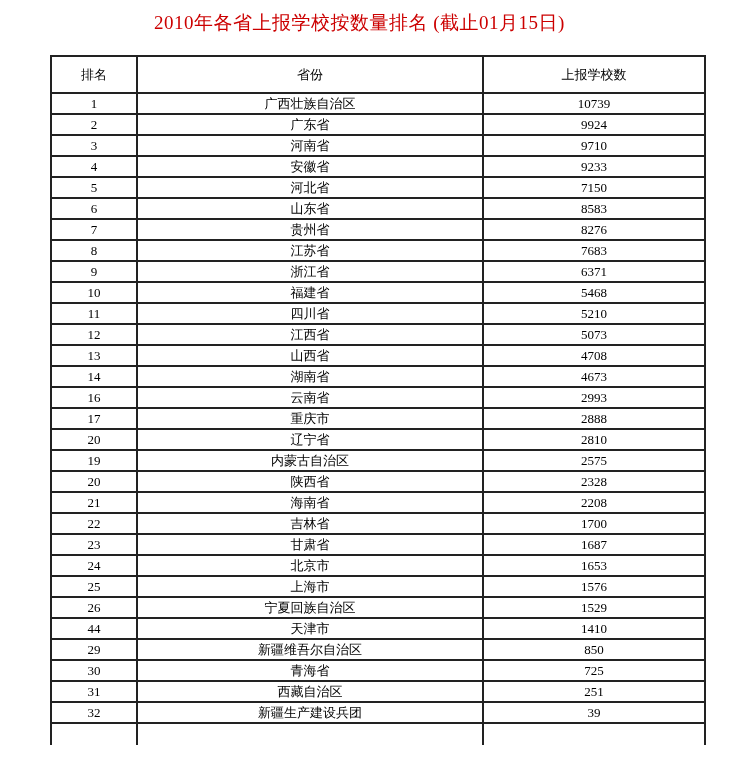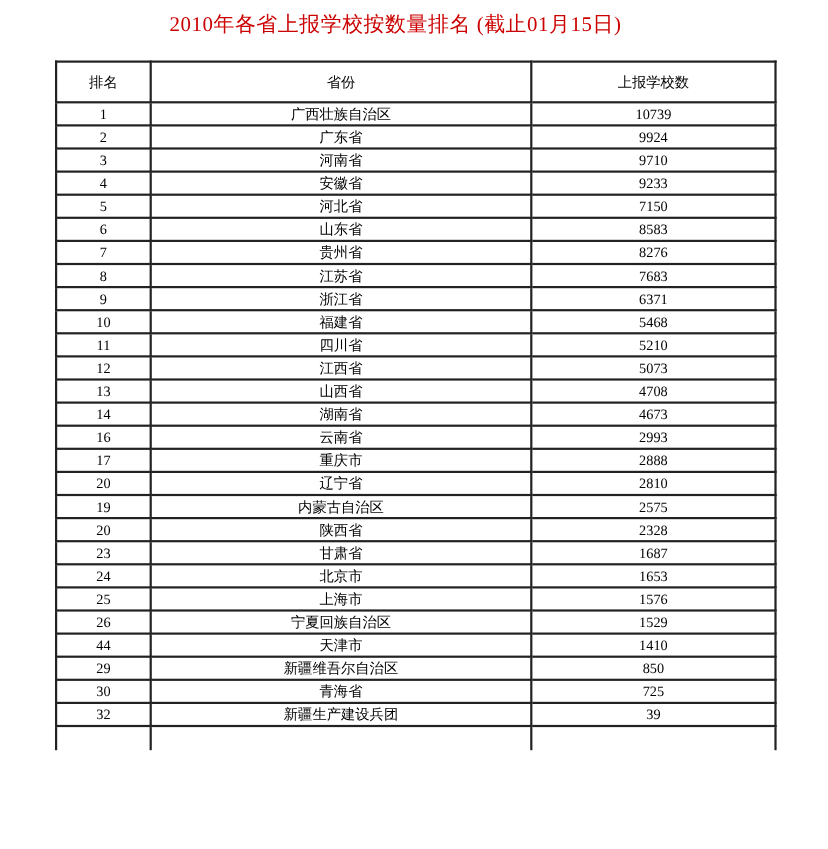--- a/index.html
+++ b/index.html
@@ -146,20 +146,30 @@
           <td>19</td>
           <td>内蒙古自治区</td>
           <td>2575</td>
         </tr>
         <tr>
           <td>20</td>
           <td>陕西省</td>
           <td>2328</td>
         </tr>
         <tr>
+          <td>21</td>
+          <td>海南省</td>
+          <td>2208</td>
+        </tr>
+        <tr>
+          <td>22</td>
+          <td>吉林省</td>
+          <td>1700</td>
+        </tr>
+        <tr>
           <td>23</td>
           <td>甘肃省</td>
           <td>1687</td>
         </tr>
         <tr>
           <td>24</td>
           <td>北京市</td>
           <td>1653</td>
         </tr>
         <tr>
@@ -179,20 +189,25 @@
         </tr>
         <tr>
           <td>29</td>
           <td>新疆维吾尔自治区</td>
           <td>850</td>
         </tr>
         <tr>
           <td>30</td>
           <td>青海省</td>
           <td>725</td>
+        </tr>
+        <tr>
+          <td>31</td>
+          <td>西藏自治区</td>
+          <td>251</td>
         </tr>
         <tr>
           <td>32</td>
           <td>新疆生产建设兵团</td>
           <td>39</td>
         </tr>
         <tr class="partial-row">
           <td></td>
           <td></td>
           <td></td>

